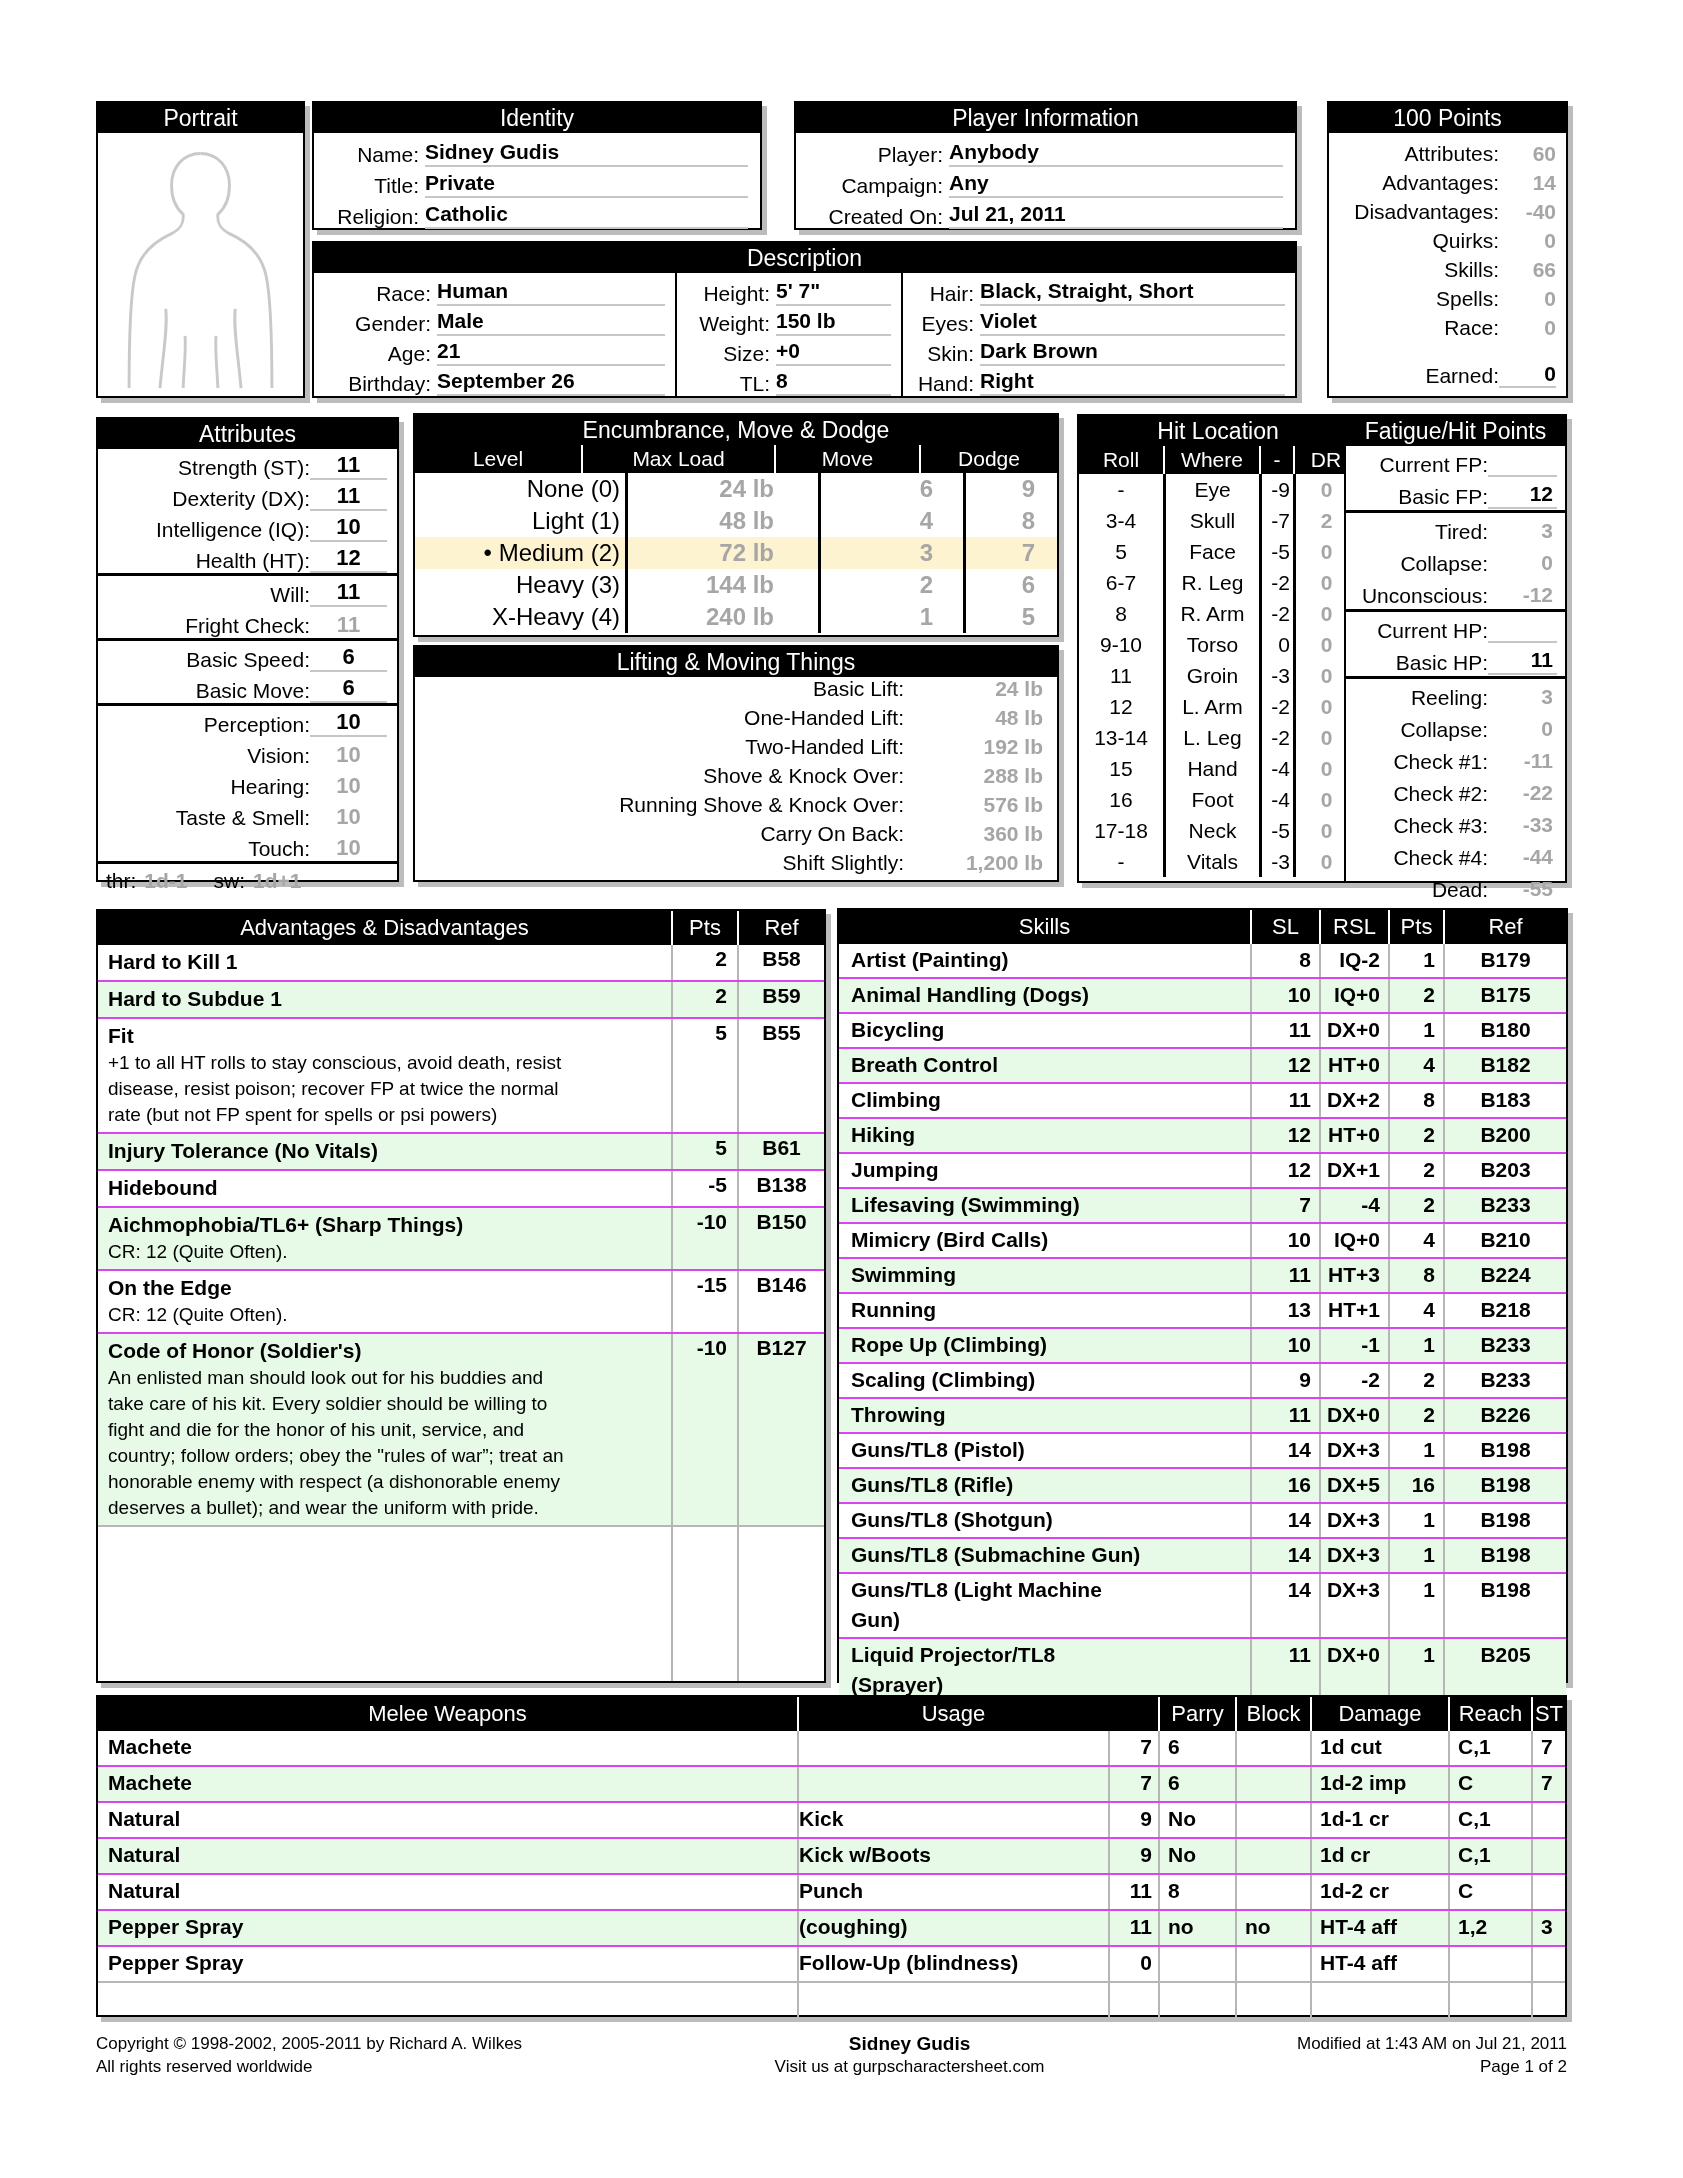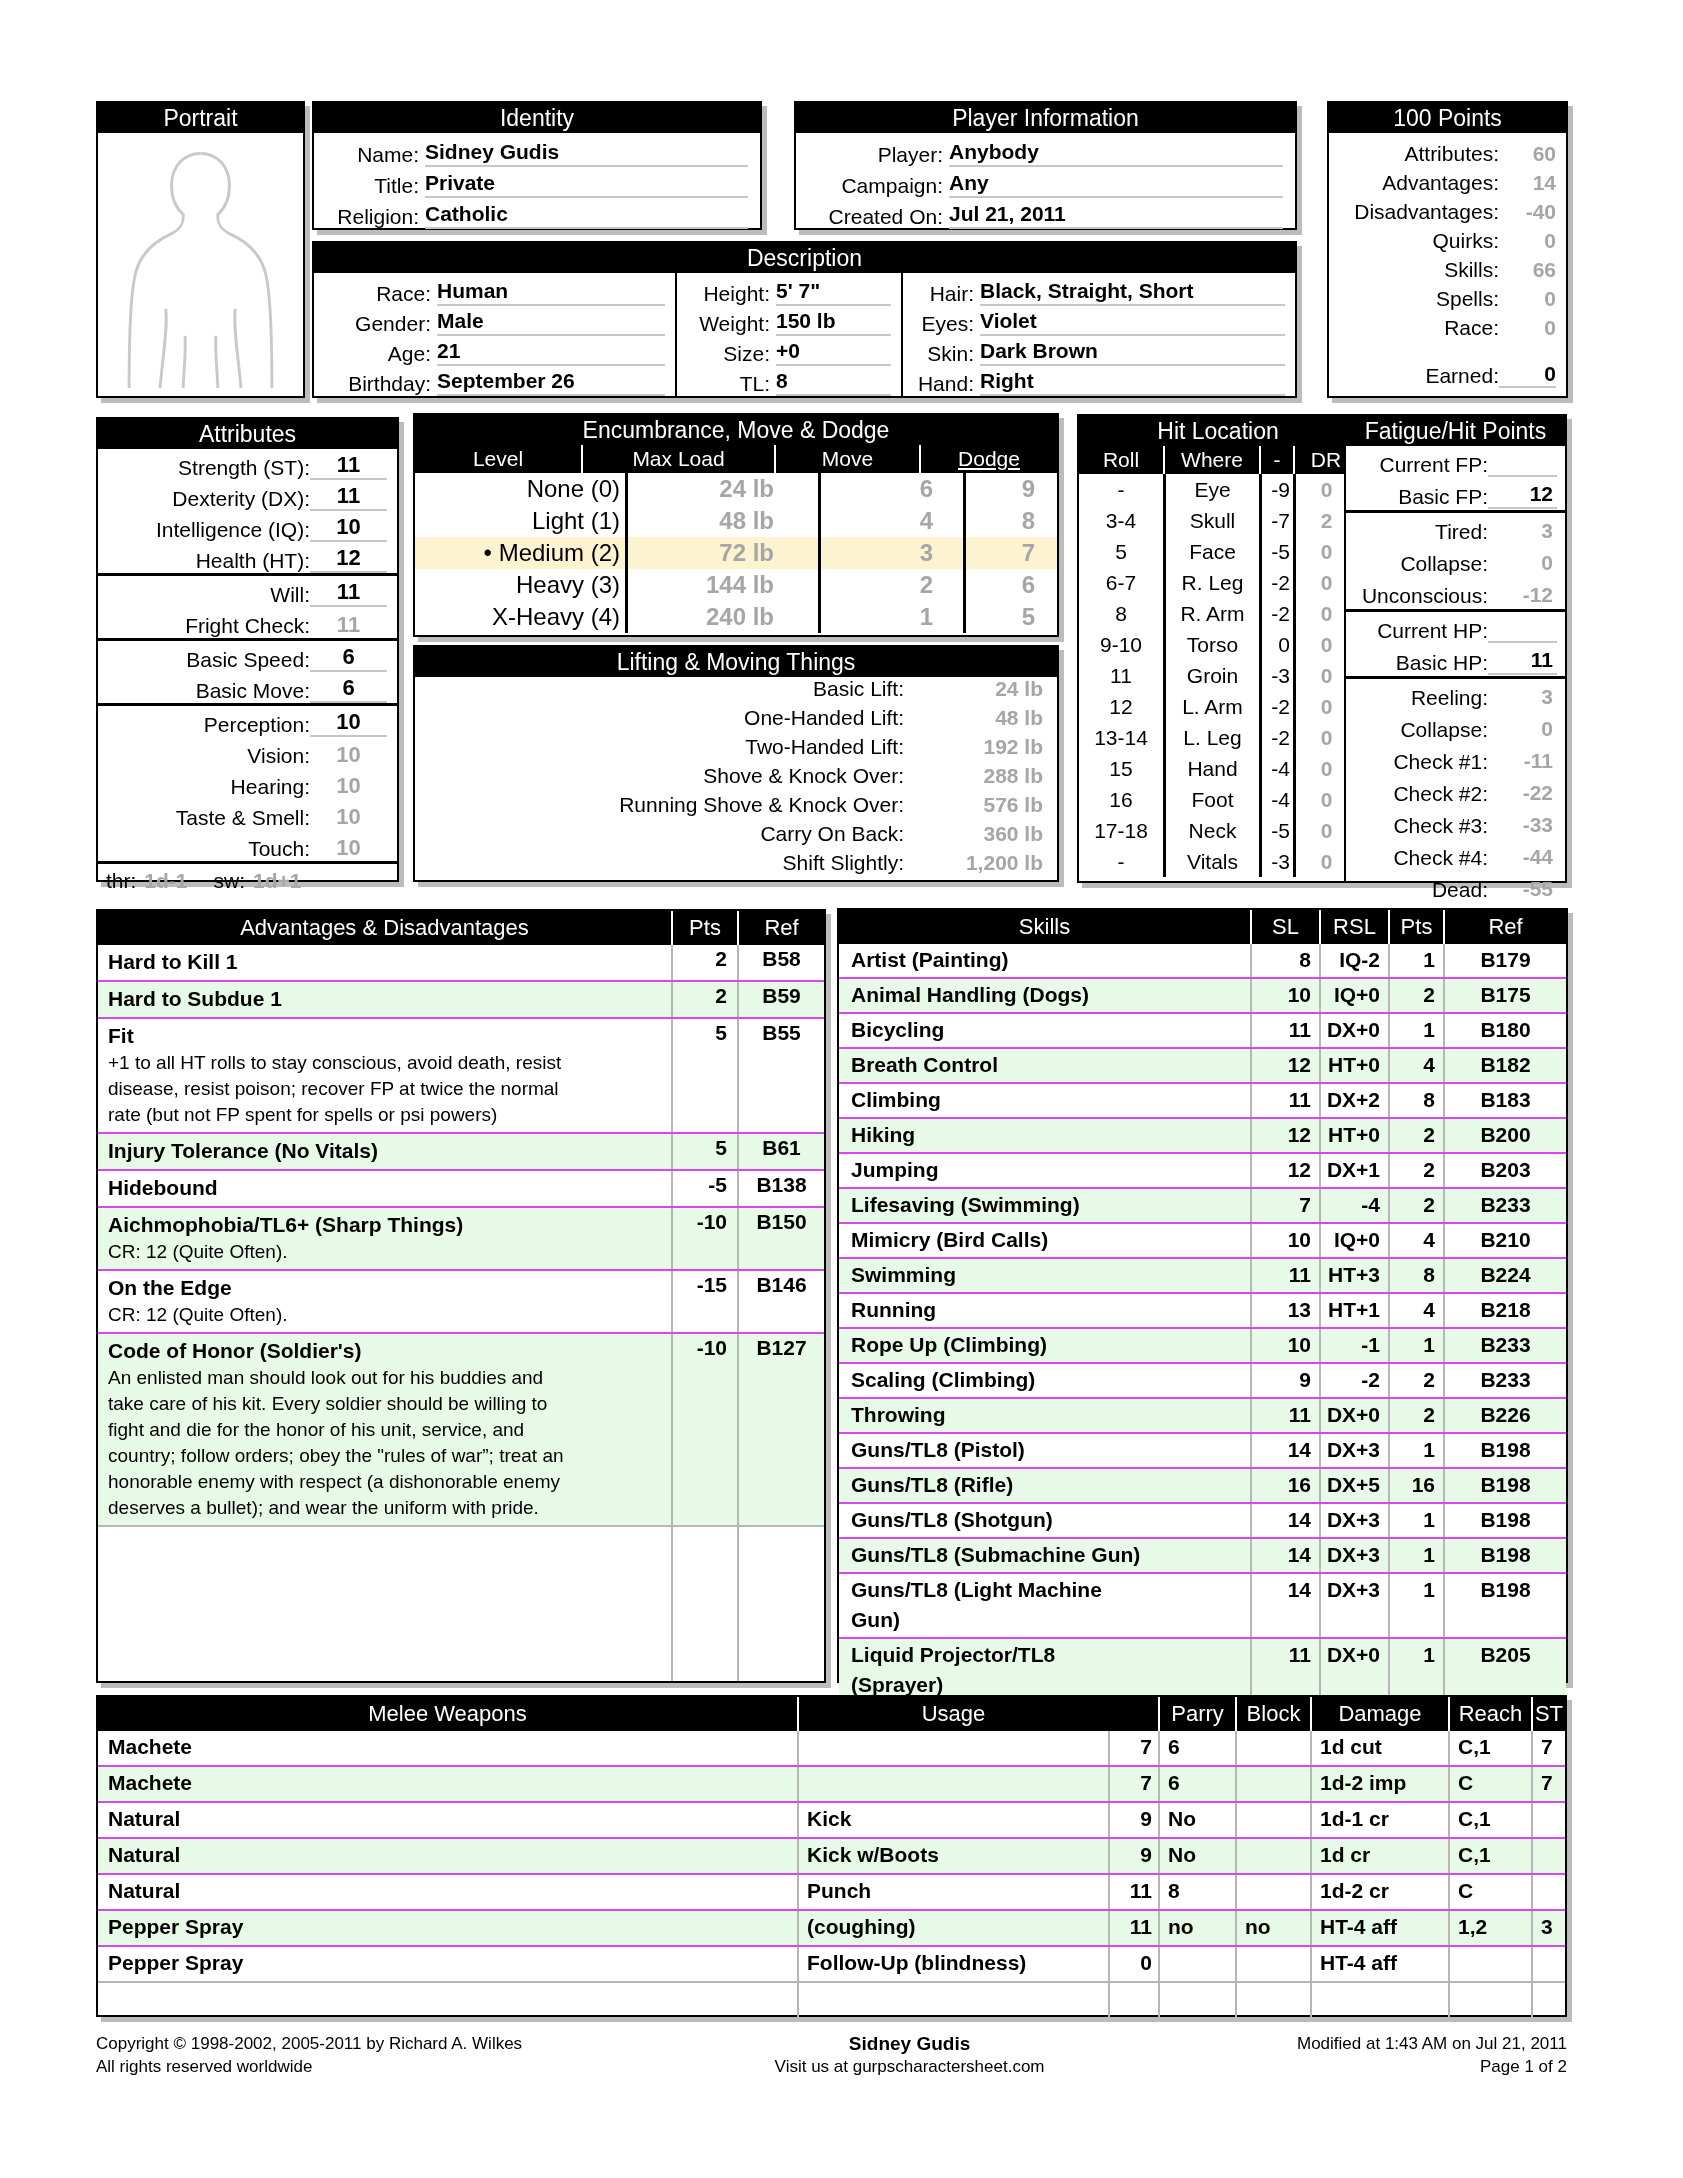--- a/index.html
+++ b/index.html
@@ -48,21 +48,21 @@
   .a-value{width:77px;text-align:center;font-weight:bold;font-size:22px;line-height:27px;}
   .a-row.editable .a-value{border-bottom:2px solid #c6c6c6;}
   .a-row.derived .a-value{color:#a6a6a6;}
   .attr-dmg{border-top:3px solid #000;display:flex;align-items:center;height:33px;
             font-size:21px;padding:0 10px 0 8px;}
   .attr-dmg .dv{font-weight:bold;color:#a6a6a6;padding:0 26px 0 8px;}
   
   #enc-panel{left:413px;top:413px;width:646px;height:224px;}
   .thead{display:flex;background:#000;color:#fff;font-size:21px;height:28px;
          line-height:28px;text-align:center;}
-  .enc-h1{width:166px;} .enc-h2{width:193px;} .enc-h3{width:145px;} .enc-h4{flex:1;text-decoration:underline;}
+  .enc-h1{width:166px;} .enc-h2{width:193px;} .enc-h3{width:145px;} .enc-h4{flex:1;}
   .enc-row{display:flex;height:32px;line-height:32px;font-size:24px;padding-left:44px;}
   .enc-level{width:166px;text-align:right;padding-right:5px;box-sizing:border-box;}
   .enc-max,.enc-move,.enc-dodge{border-left:3px solid #000;box-sizing:border-box;
          color:#a6a6a6;font-weight:bold;text-align:right;}
   .enc-max{width:193px;padding-right:44px;}
   .enc-move{width:145px;padding-right:30px;}
   .enc-dodge{flex:1;padding-right:22px;}
   .enc-row.current{background:#fdf3d0;}
   .enc-row.current .enc-level::before{content:"• ";}
   
@@ -120,21 +120,21 @@
            font-size:21px;line-height:31px;}
   
   #melee-panel{left:96px;top:1695px;width:1471px;height:322px;}
   .m-h-weapon{width:699px;} .m-h-usage{width:311px;} .m-h-lvl{width:50px;margin-top:35px;}
   .m-h-parry{width:77px;} .m-h-block{width:75px;} .m-h-damage{width:138px;}
   .m-h-reach{width:83px;} .m-h-st{flex:1;}
   .m-row{display:flex;min-height:34px;font-size:21px;font-weight:bold;line-height:32px;}
   .m-row > div{box-sizing:border-box;}
   .m-row > div + div{border-left:2px solid #b6b6b6;}
   .m-weapon{width:699px;padding-left:10px;}
-  .m-usage{width:311px;padding-left:8px;}
+  .m-usage{width:311px;}
   .m-lvl{width:50px;text-align:right;padding-right:6px;}
   .m-parry{width:77px;padding-left:8px;}
   .m-block{width:75px;padding-left:8px;}
   .m-damage{width:138px;padding-left:8px;}
   .m-reach{width:83px;padding-left:8px;}
   .m-st{flex:1;padding-left:8px;}
   
   #footer{position:absolute;left:96px;top:2032px;width:1471px;display:flex;
           justify-content:space-between;font-size:17px;line-height:23px;}
   #footer .fc{text-align:center;} #footer .fr{text-align:right;}

